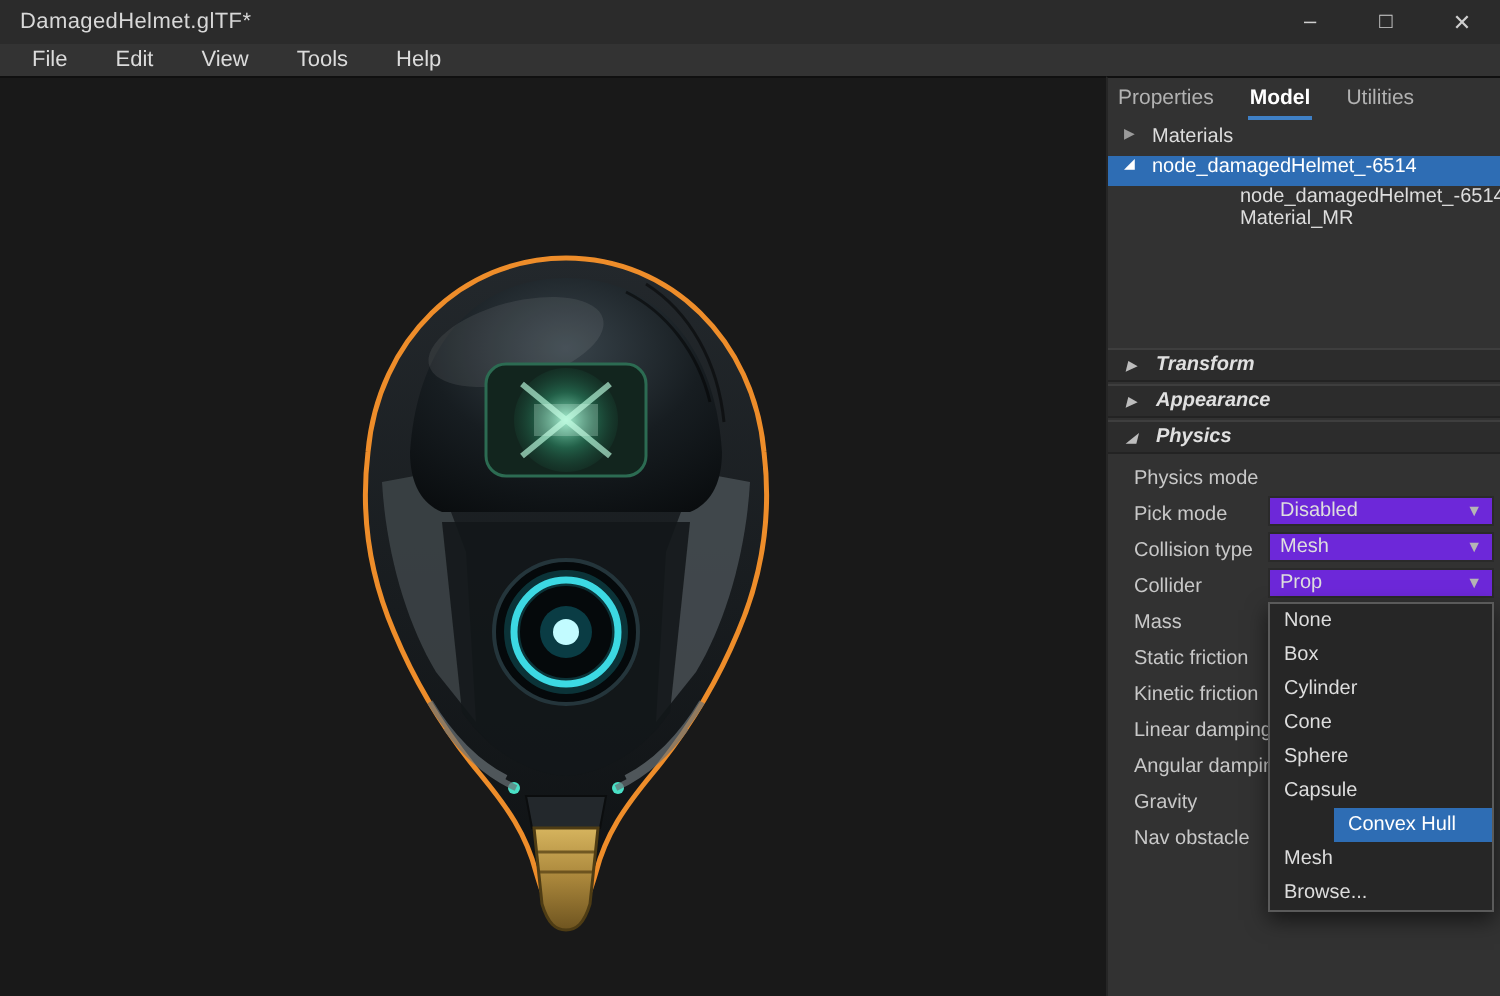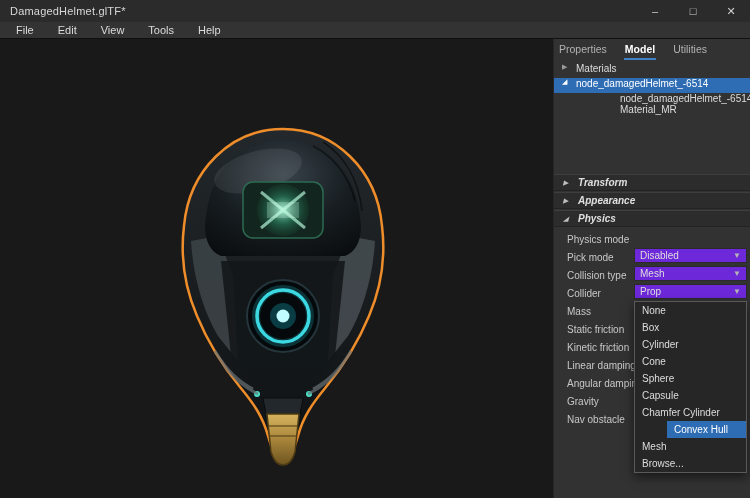--- a/index.html
+++ b/index.html
@@ -226,19 +226,18 @@
     <span class="prop-label">Nav obstacle</span>
   </div>
 
   <div class="dropdown-popup">
     <div class="dropdown-option">None</div>
     <div class="dropdown-option">Box</div>
     <div class="dropdown-option">Cylinder</div>
     <div class="dropdown-option">Cone</div>
     <div class="dropdown-option">Sphere</div>
     <div class="dropdown-option">Capsule</div>
-    <div class="dropdown-option">Chamfer Cylinder</div>
     <div class="dropdown-option highlighted">Convex Hull</div>
     <div class="dropdown-option">Mesh</div>
     <div class="dropdown-option">Browse...</div>
   </div>
 
 </div>
 
 </body></html>

